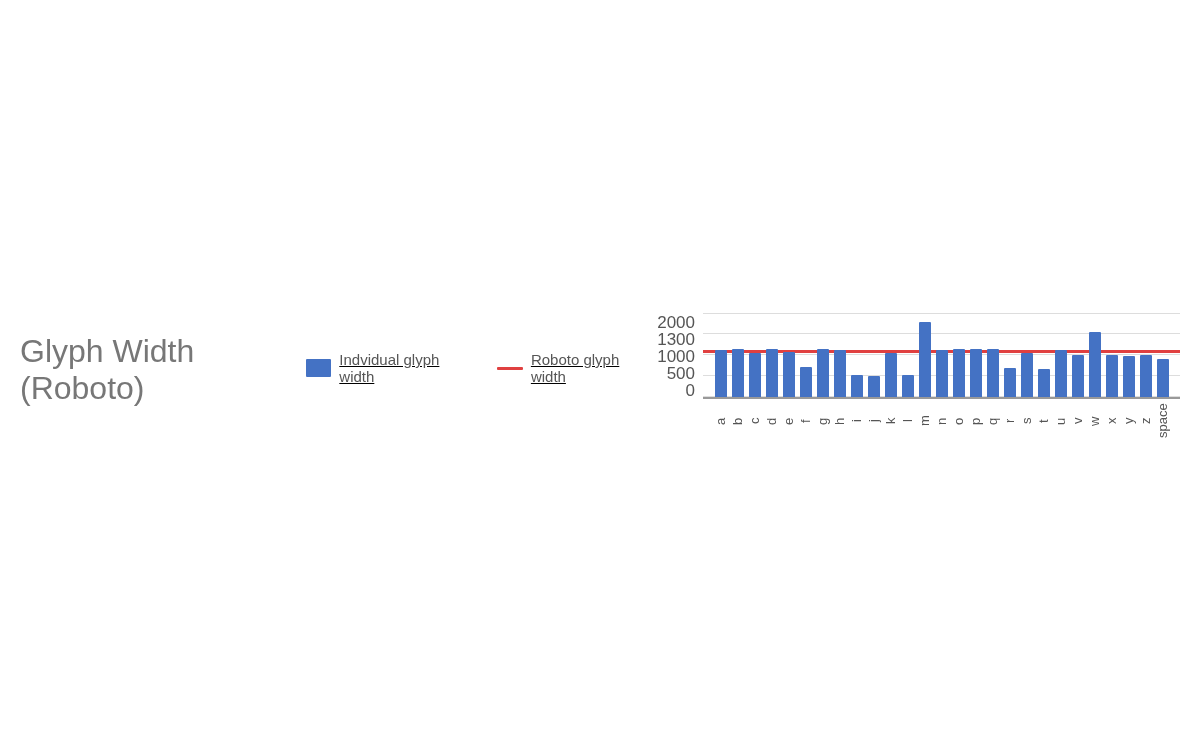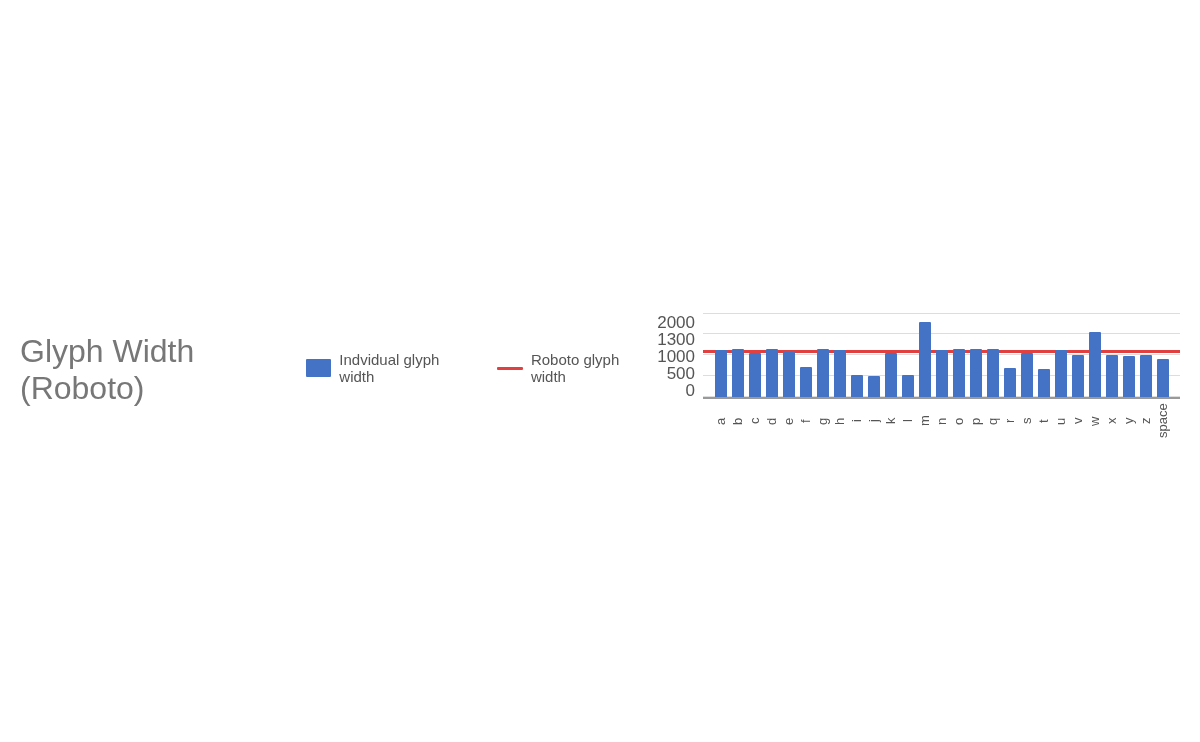--- a/index.html
+++ b/index.html
@@ -22,20 +22,21 @@
       color: #777;
       font-weight: 300;
       margin-bottom: 12px;
       font-family: Arial, sans-serif;
     }
     .legend {
       display: flex;
       align-items: center;
       gap: 30px;
       margin-bottom: 16px;
+      text-decoration: underline;
     }
     .legend-item {
       display: flex;
       align-items: center;
       gap: 8px;
       font-size: 15px;
       color: #555;
     }
     .legend-bar {
       width: 28px;

